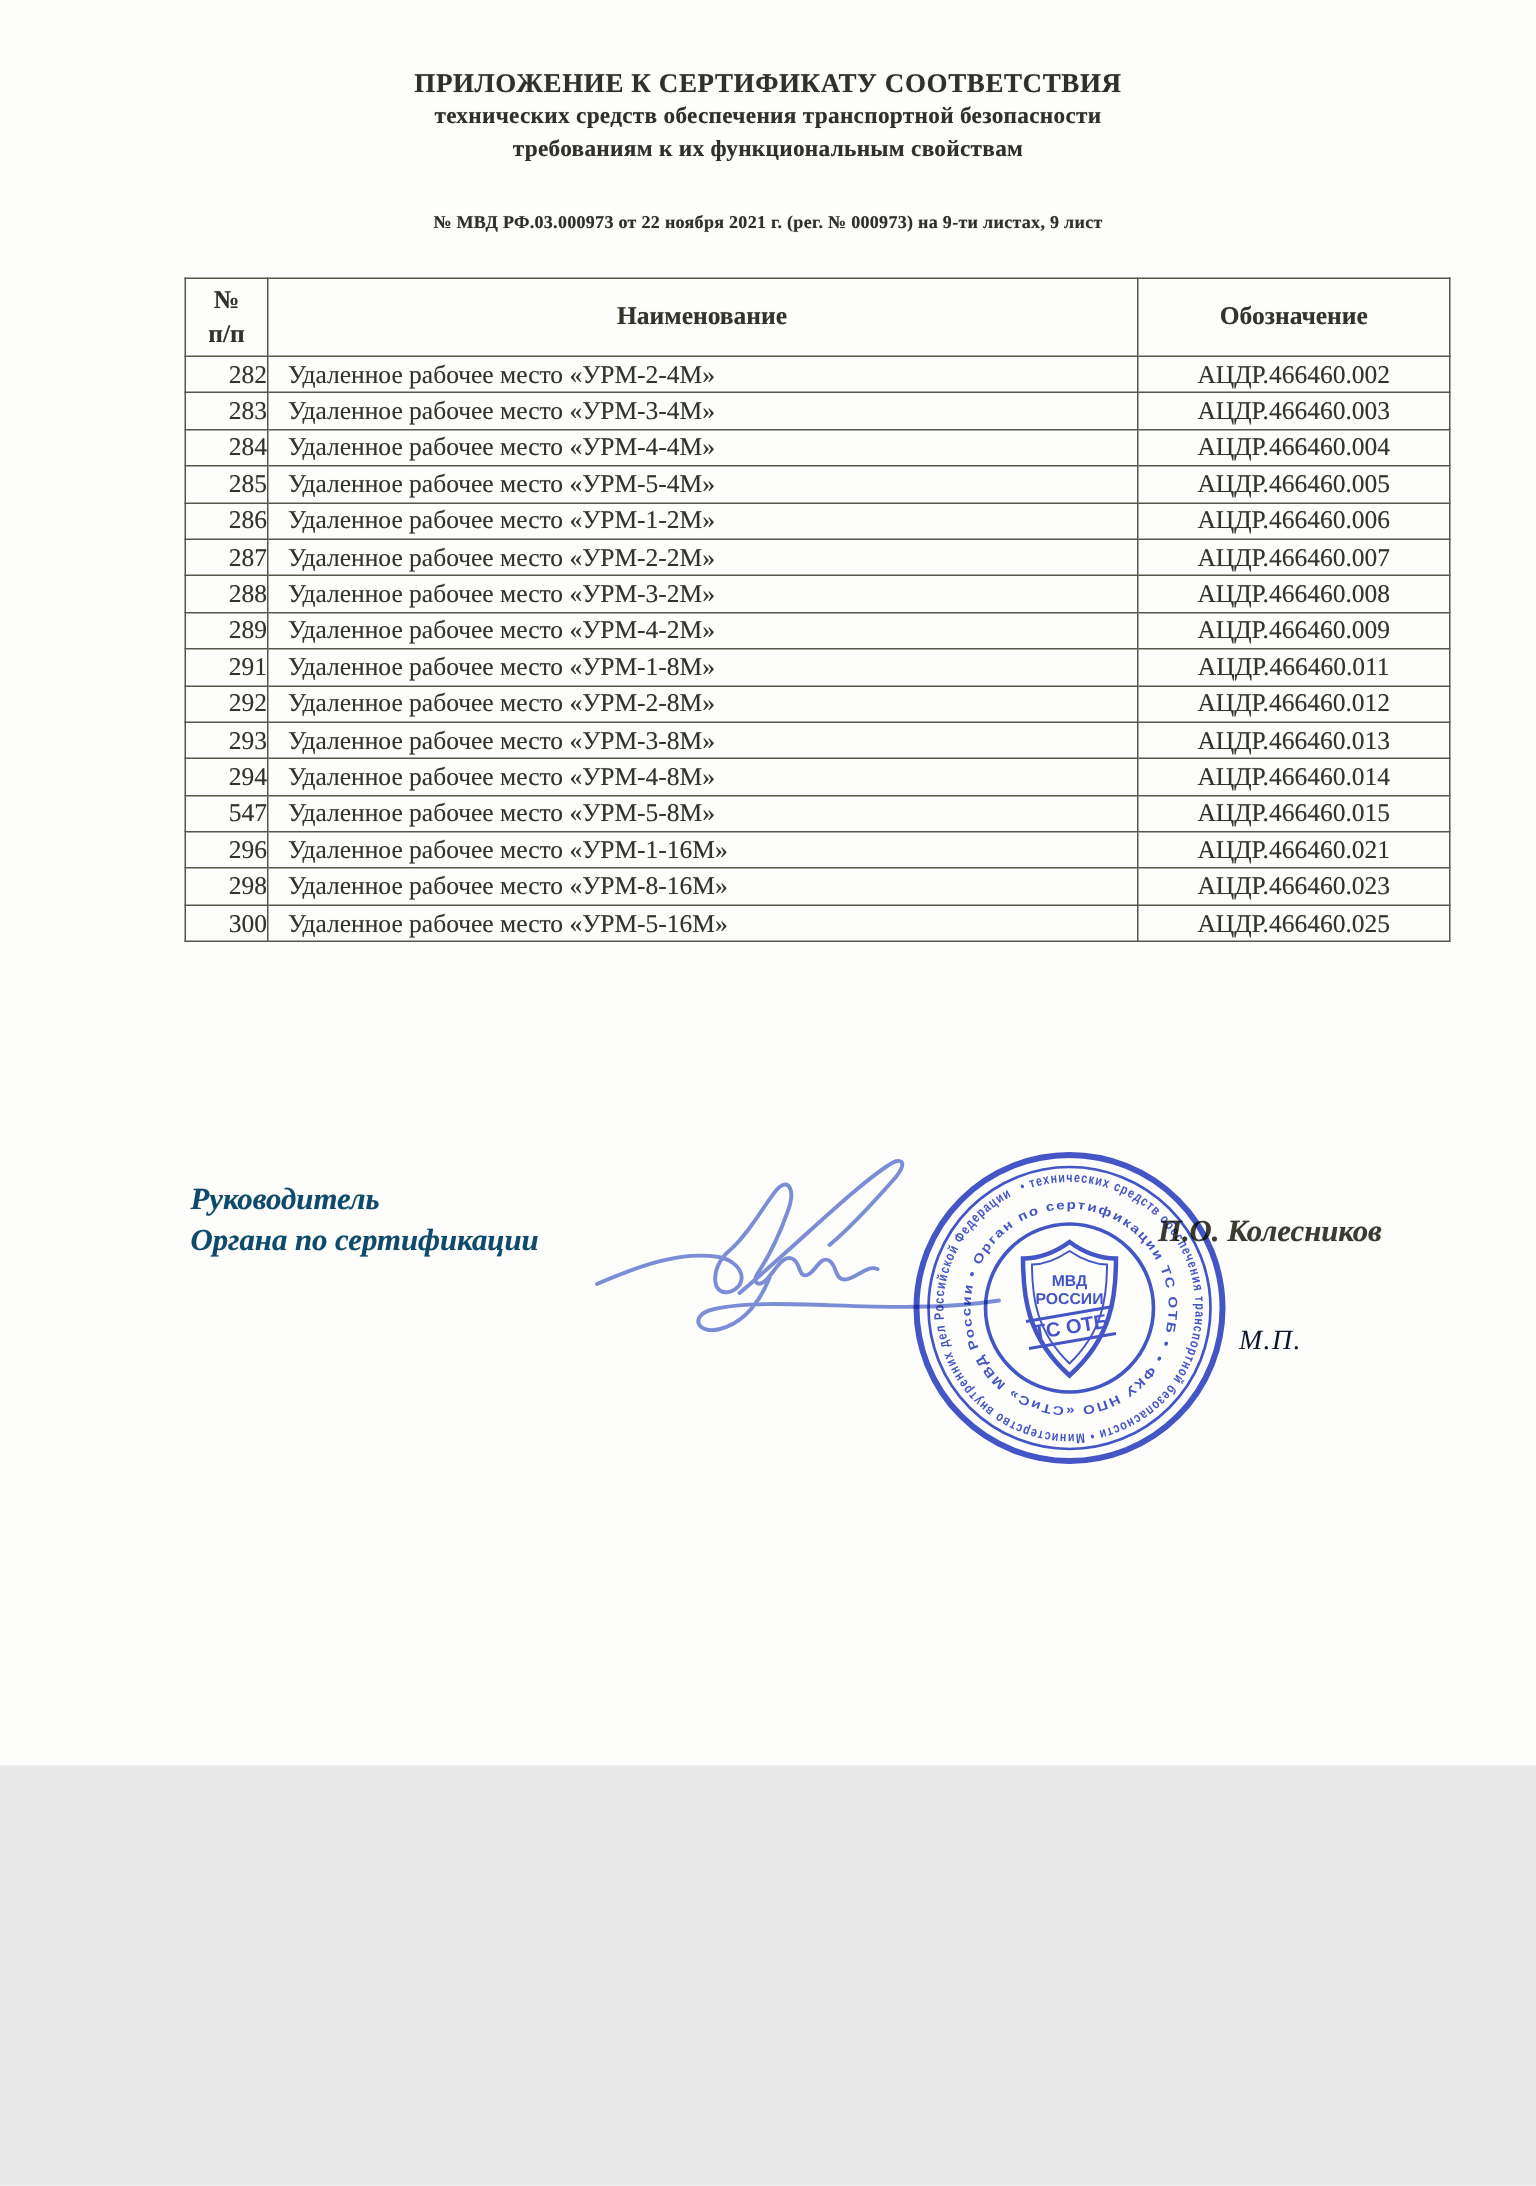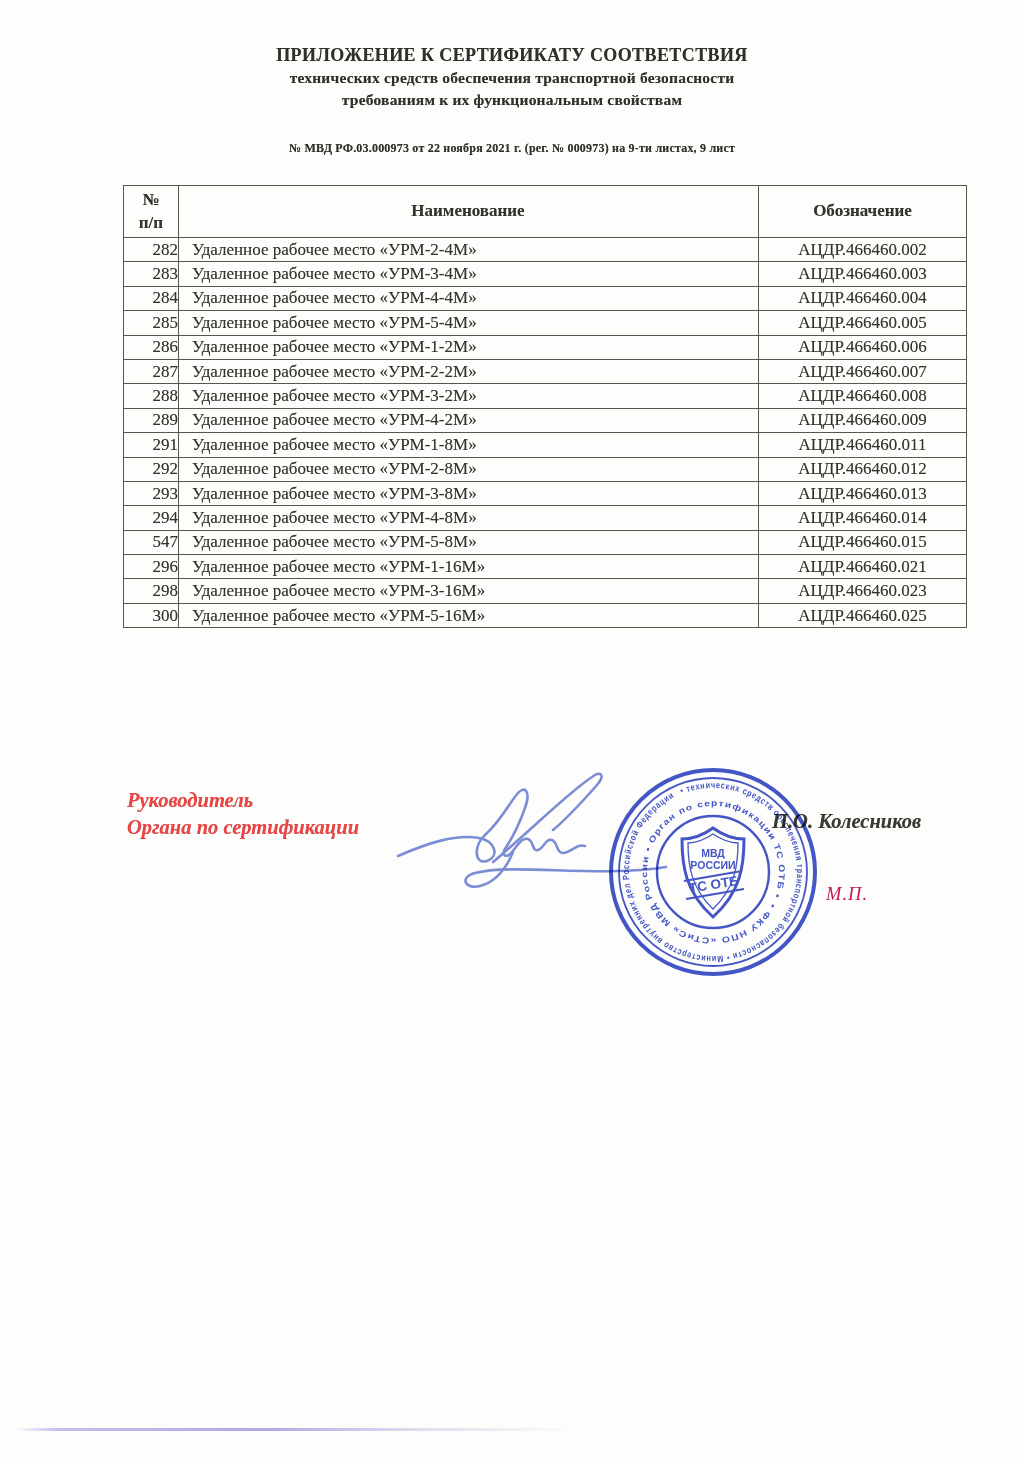--- a/index.html
+++ b/index.html
@@ -1,17 +1,17 @@
 <!DOCTYPE html>
 <html lang="ru"><head>
 <meta charset="utf-8">
 <style>
   html,body{margin:0;padding:0;background:#e8e8e8;}
   .page{
-    position:relative;width:1024px;height:1457px;margin:0 auto;
+    position:relative;width:1024px;height:1177px;margin:0 auto;
     background:#fdfdfc;overflow:hidden;
     font-family:"Liberation Serif","DejaVu Serif",serif;
     color:#30302a;
   }
   
   .doc-header{position:absolute;top:44px;left:0;width:100%;text-align:center;}
   .title-main{font-size:18px;font-weight:bold;letter-spacing:.4px;line-height:23px;
     text-shadow:0 0 .6px rgba(40,40,34,.5);}
   .title-sub{font-size:15.5px;font-weight:bold;letter-spacing:.2px;line-height:21.5px;
     text-shadow:0 0 .5px rgba(40,40,34,.45);}
@@ -30,30 +30,30 @@
   }
   .doc-table th{height:49px;font-weight:bold;text-align:center;vertical-align:middle;line-height:1.3;}
   .doc-table td{height:23.4px;vertical-align:middle;padding:0;}
   .c-num{width:52px;text-align:right;}
   .c-name{width:578px;text-align:left;padding-left:13px !important;}
   .c-des{width:205px;text-align:center;}
   
   .role-label{
     position:absolute;left:127px;top:787px;
     font-size:20.5px;font-weight:bold;font-style:italic;line-height:27px;
-    color:#ef4444;text-shadow:0 0 .6px rgba(50,50,42,.45);
+    color:#0c4a6e;text-shadow:0 0 .6px rgba(50,50,42,.45);
   }
   .signer-name{
     position:absolute;left:772px;top:810px;z-index:2;
     font-size:20.5px;font-weight:bold;font-style:italic;color:#3a3a32;
     text-shadow:0 0 .6px rgba(50,50,42,.45);
   }
   .seal-note{
     position:absolute;left:826px;top:884px;z-index:2;
-    font-size:18.5px;font-style:italic;color:#be185d;letter-spacing:1px;
+    font-size:18.5px;font-style:italic;color:#0f172a;letter-spacing:1px;
   }
   .signature-svg{position:absolute;left:383px;top:768px;z-index:5;mix-blend-mode:multiply;
     filter:blur(.3px);}
   .stamp-svg{position:absolute;left:605px;top:764px;z-index:4;mix-blend-mode:multiply;
     filter:blur(.35px) saturate(1.05);opacity:.92;}
   
   .scan-artifact{
     position:absolute;left:14px;top:1428px;width:560px;height:3px;z-index:1;
     background:linear-gradient(90deg,rgba(125,115,215,0) 0%,rgba(125,115,215,.45) 8%,
       rgba(110,100,210,.55) 45%,rgba(150,150,205,.3) 72%,rgba(150,150,205,0) 100%);
@@ -149,21 +149,21 @@
           <td class="c-name">Удаленное рабочее место «УРМ-5-8М»</td>
           <td class="c-des">АЦДР.466460.015</td>
         </tr>
         <tr>
           <td class="c-num">296</td>
           <td class="c-name">Удаленное рабочее место «УРМ-1-16М»</td>
           <td class="c-des">АЦДР.466460.021</td>
         </tr>
         <tr>
           <td class="c-num">298</td>
-          <td class="c-name">Удаленное рабочее место «УРМ-3-16М»</td>
+          <td class="c-name">Удаленное рабочее место «УРМ-8-16М»</td>
           <td class="c-des">АЦДР.466460.023</td>
         </tr>
         <tr>
           <td class="c-num">300</td>
           <td class="c-name">Удаленное рабочее место «УРМ-5-16М»</td>
           <td class="c-des">АЦДР.466460.025</td>
         </tr>
       </tbody>
   </table>
 

